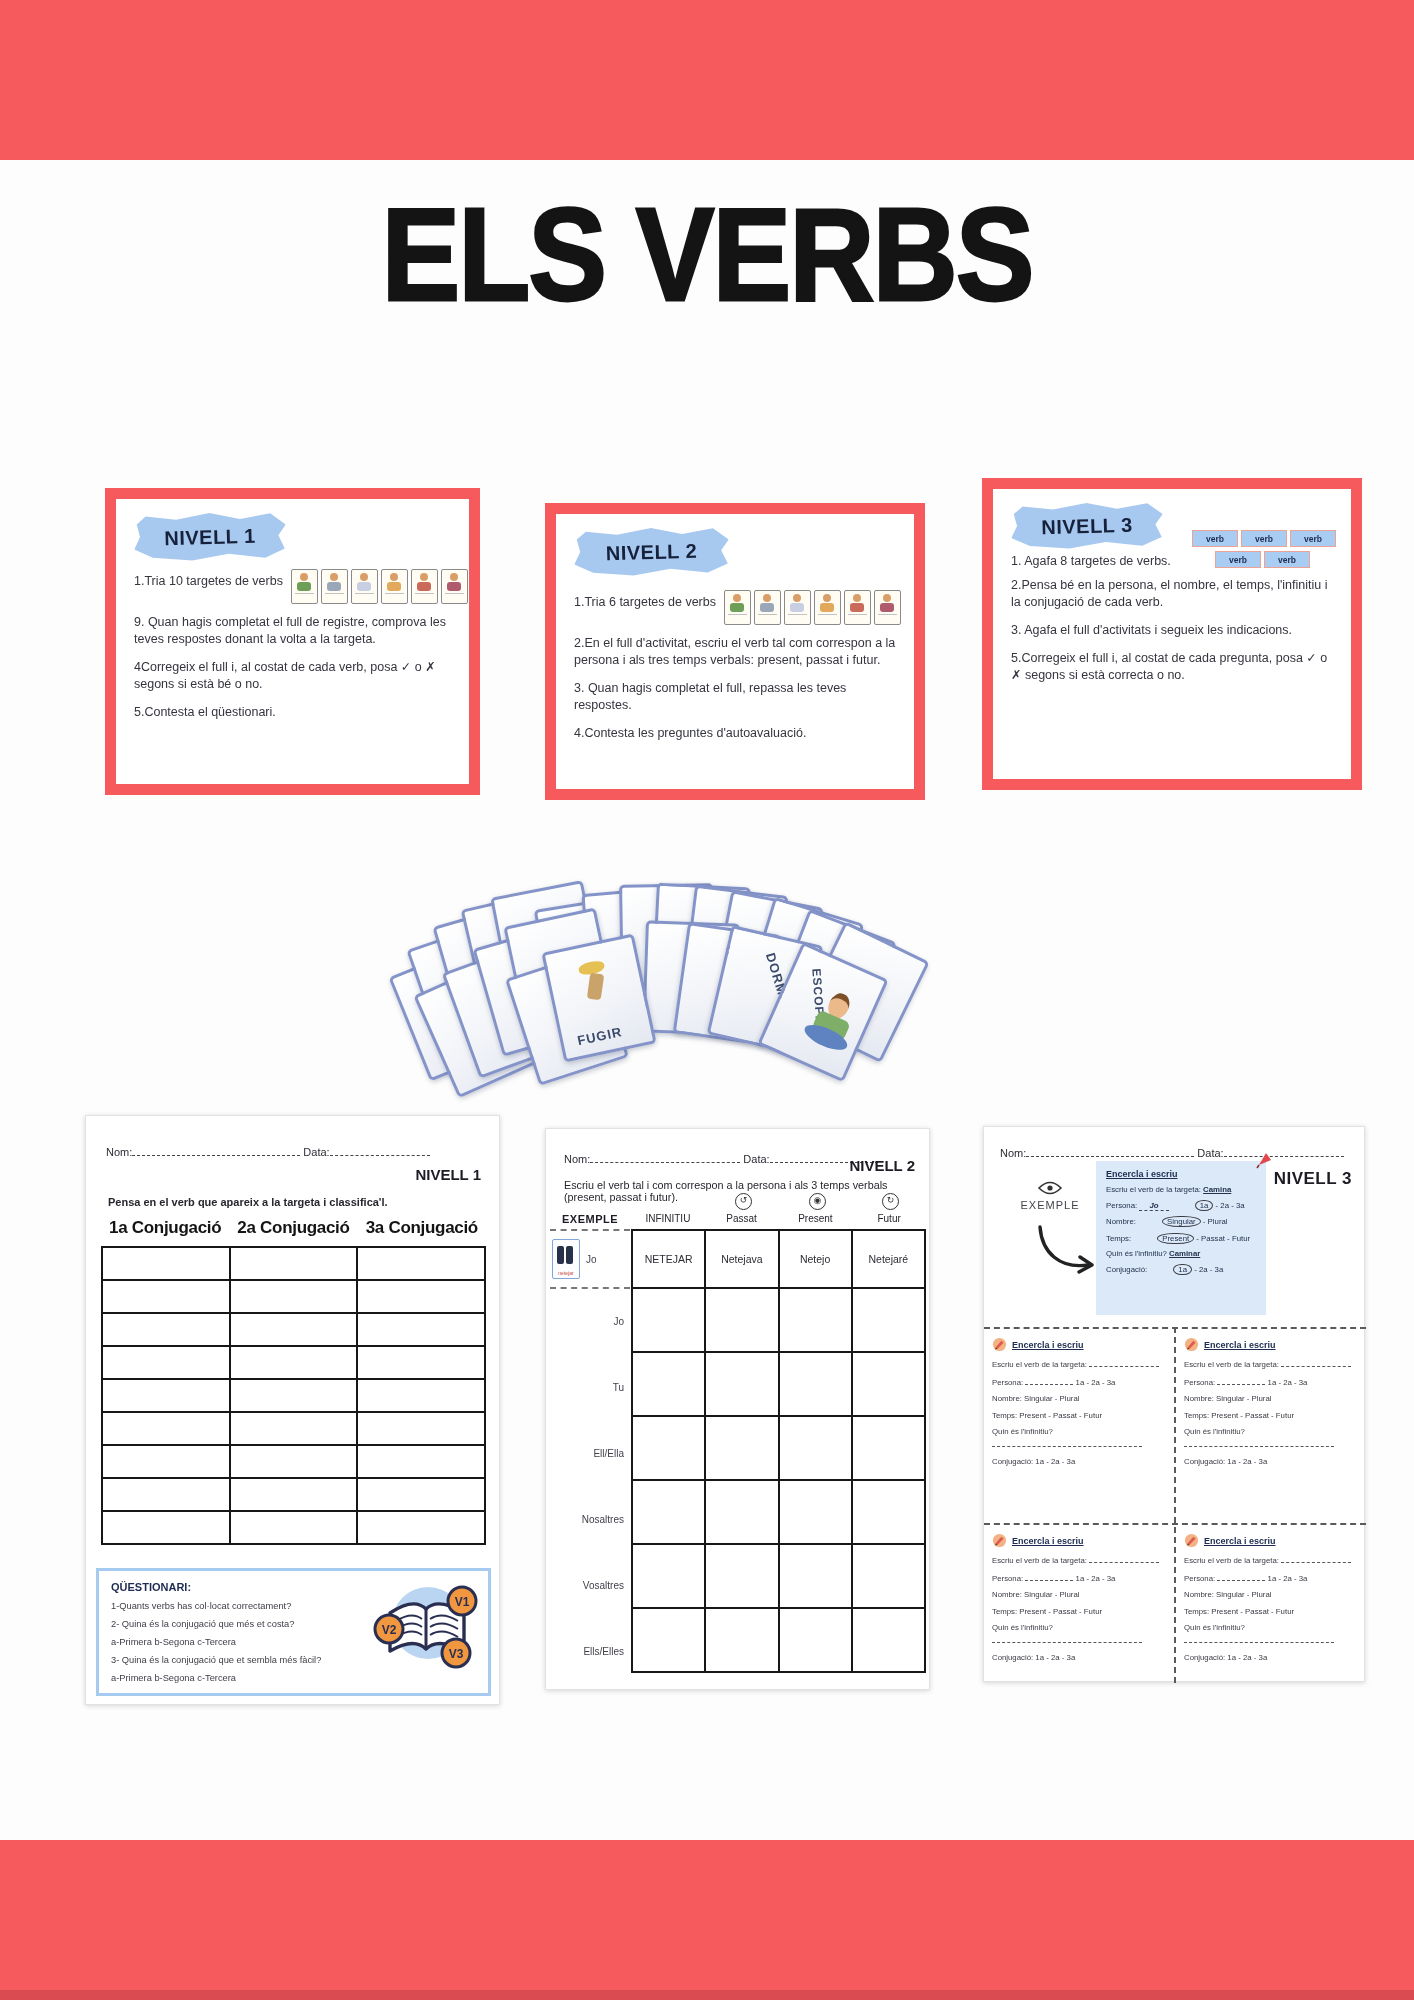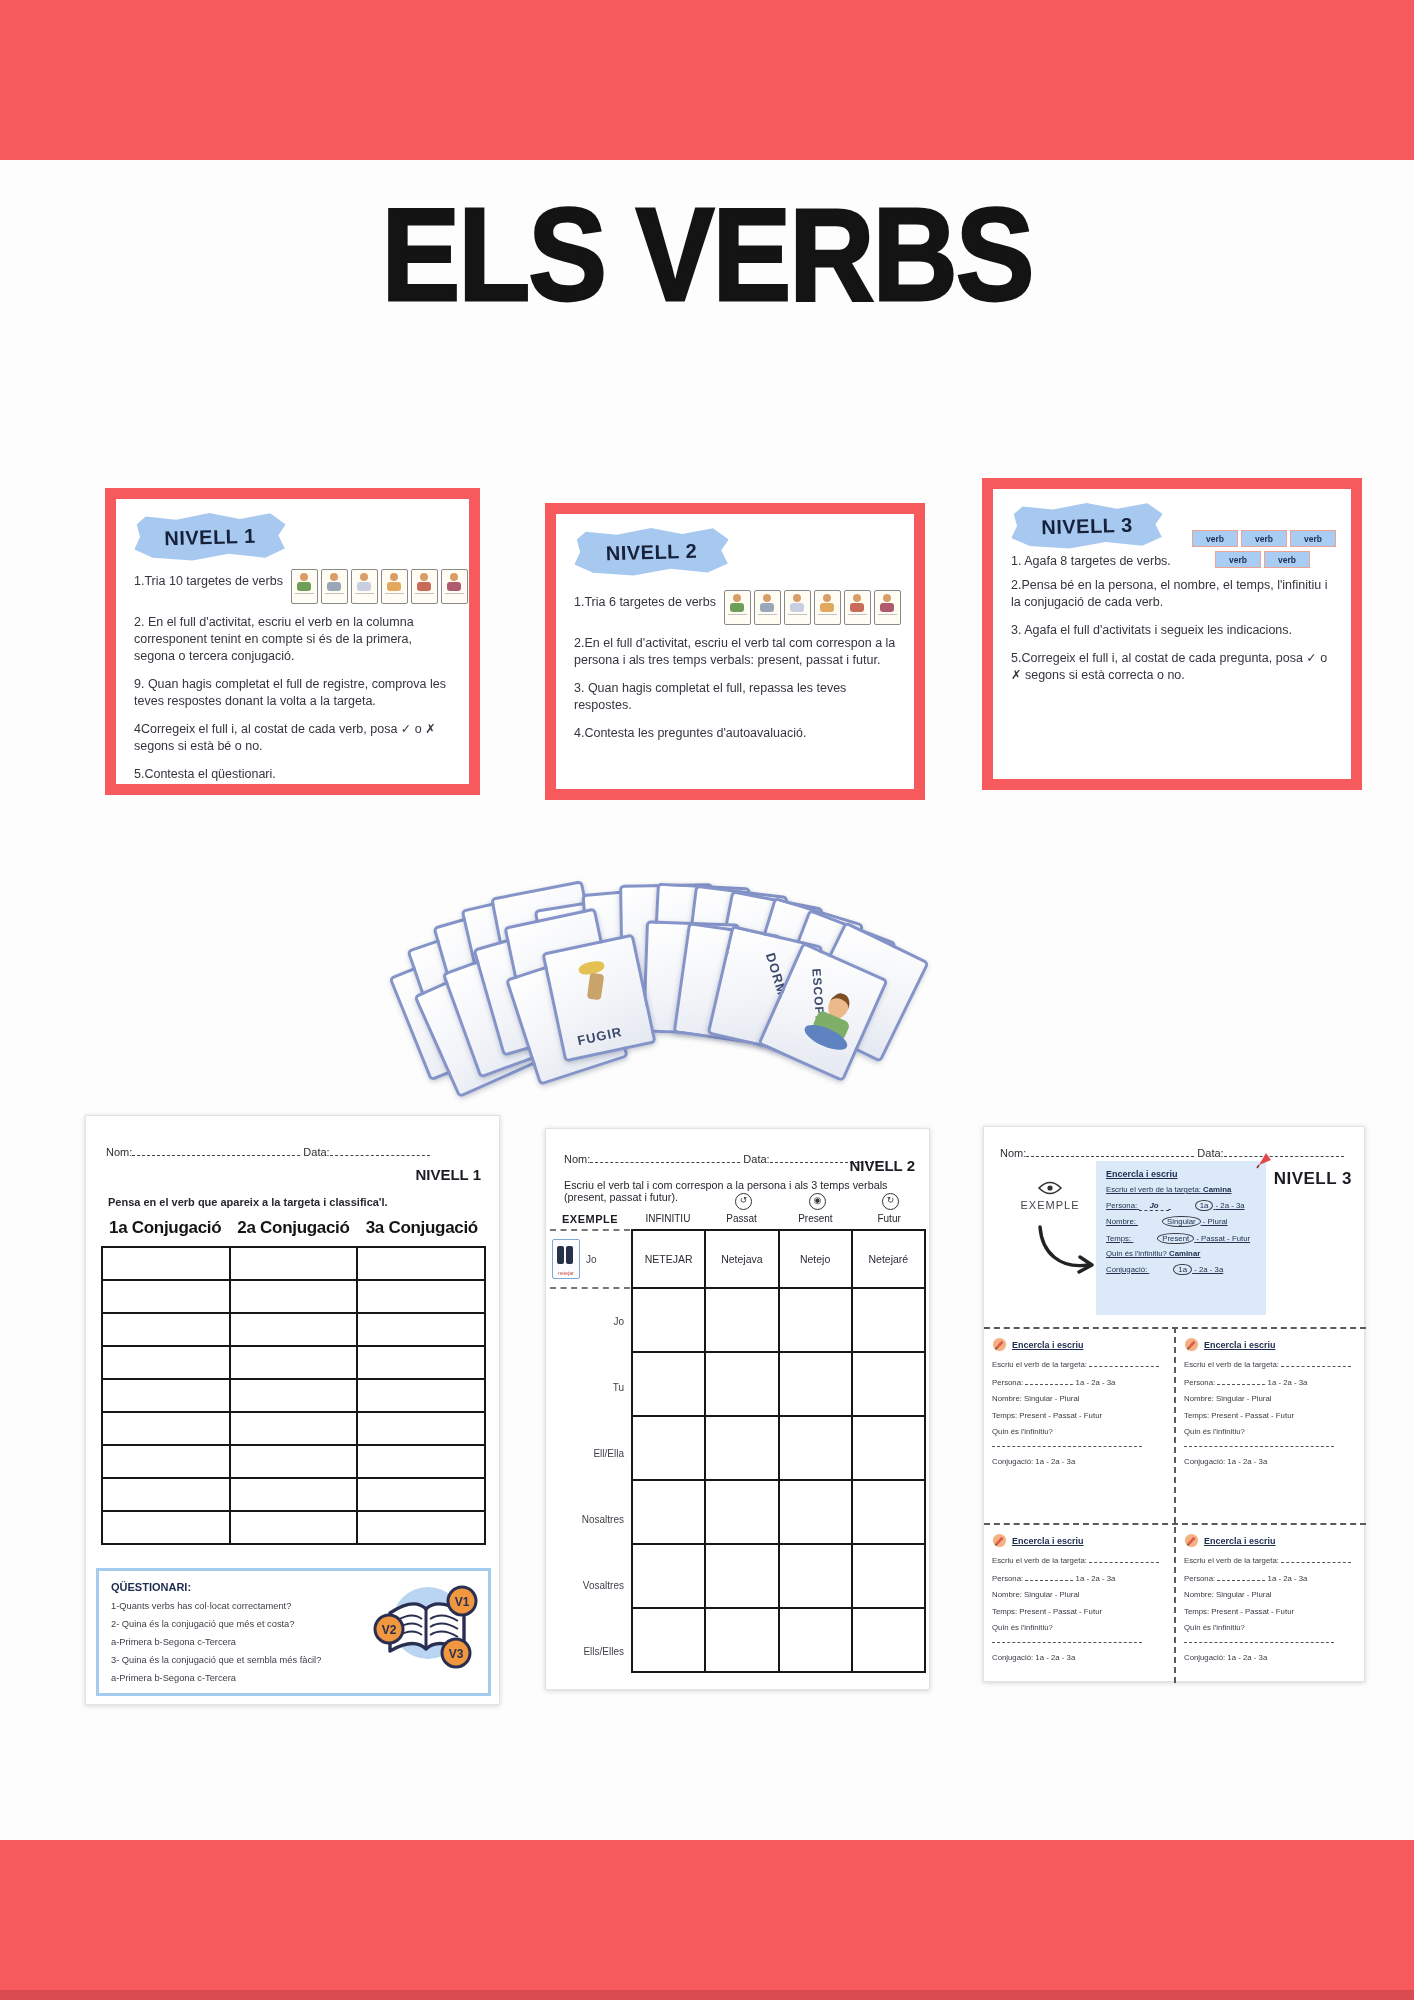--- a/index.html
+++ b/index.html
@@ -69,21 +69,21 @@
             display:flex;align-items:center;gap:6px;padding:4px 2px;box-sizing:border-box;}
   .ex-card{width:26px;height:38px;border:1px solid #7fa8d8;border-radius:2px;background:#fdfdff;position:relative;}
   .ex-card .p1{position:absolute;left:4px;top:6px;width:7px;height:18px;background:#273149;border-radius:2px;}
   .ex-card .p2{position:absolute;left:13px;top:6px;width:7px;height:18px;background:#273149;border-radius:2px;}
   .ex-card .cap{position:absolute;left:0;right:0;bottom:2px;text-align:center;font-size:5px;color:#c24b40;}
   .t2cell{font-size:10.5px;color:#2b2b33;text-align:center;}
   .eyewrap{position:absolute;text-align:center;color:#44444c;}
   .eyewrap .lab{font-size:11px;letter-spacing:1px;}
   .exbox{position:absolute;background:#dbe9f8;box-sizing:border-box;padding:8px 10px 6px;}
   .exbox .et{font-size:9px;font-weight:bold;color:#1d2b50;text-decoration:underline;margin:0 0 6px;}
-  .exl{font-size:7.8px;color:#24324f;margin:0 0 5.5px;text-decoration:underline;}
+  .exl{font-size:7.8px;color:#24324f;margin:0 0 5.5px;}
   .circ{display:inline-block;border:1.1px solid #3c3c44;border-radius:55%/60%;padding:0 4px;margin-left:24px;}
   .und{text-decoration:underline;}
   .handblank{display:inline-block;border-bottom:1.4px dashed #45454d;padding:0 10px;font-weight:bold;font-style:italic;}
   .dash-h{position:absolute;border-top:2px dashed #5a5a5a;}
   .dash-v{position:absolute;border-left:2px dashed #5a5a5a;}
   .quad{position:absolute;width:174px;}
   .qhead{display:flex;align-items:center;gap:5px;margin:0 0 7px;}
   .qhead .qt{font-size:9px;font-weight:bold;color:#1d2b50;text-decoration:underline;}
   .ql{font-size:7.8px;color:#3a3a44;margin:0 0 7.5px;}
   .qblank{display:inline-block;border-bottom:1.3px dashed #55555d;height:7px;}
@@ -130,21 +130,20 @@
               <div class="mc-body"></div>
               <div class="mc-line"></div>
             </div>
           <div class="mini-card">
               <div class="mc-head"></div>
               <div class="mc-body"></div>
               <div class="mc-line"></div>
             </div>
         </div>
       </div>
-      <p class="step">2. En el full d'activitat, escriu el verb en la columna corresponent tenint en compte si és de la primera, segona o tercera conjugació.</p>
       <p class="step">9. Quan hagis completat el full de registre, comprova les teves respostes donant la volta a la targeta.</p>
       <p class="step">4Corregeix el full i, al costat de cada verb, posa ✓ o ✗ segons si està bé o no.</p>
       <p class="step">5.Contesta el qüestionari.</p>
     </div>
   </section>
 
   <section class="level-box" style="left:545px;top:503px;width:380px;height:297px;">
     <div class="badge" style="left:18px;top:14px;width:155px;height:48px;">
       <span>NIVELL 2</span>
     </div>

